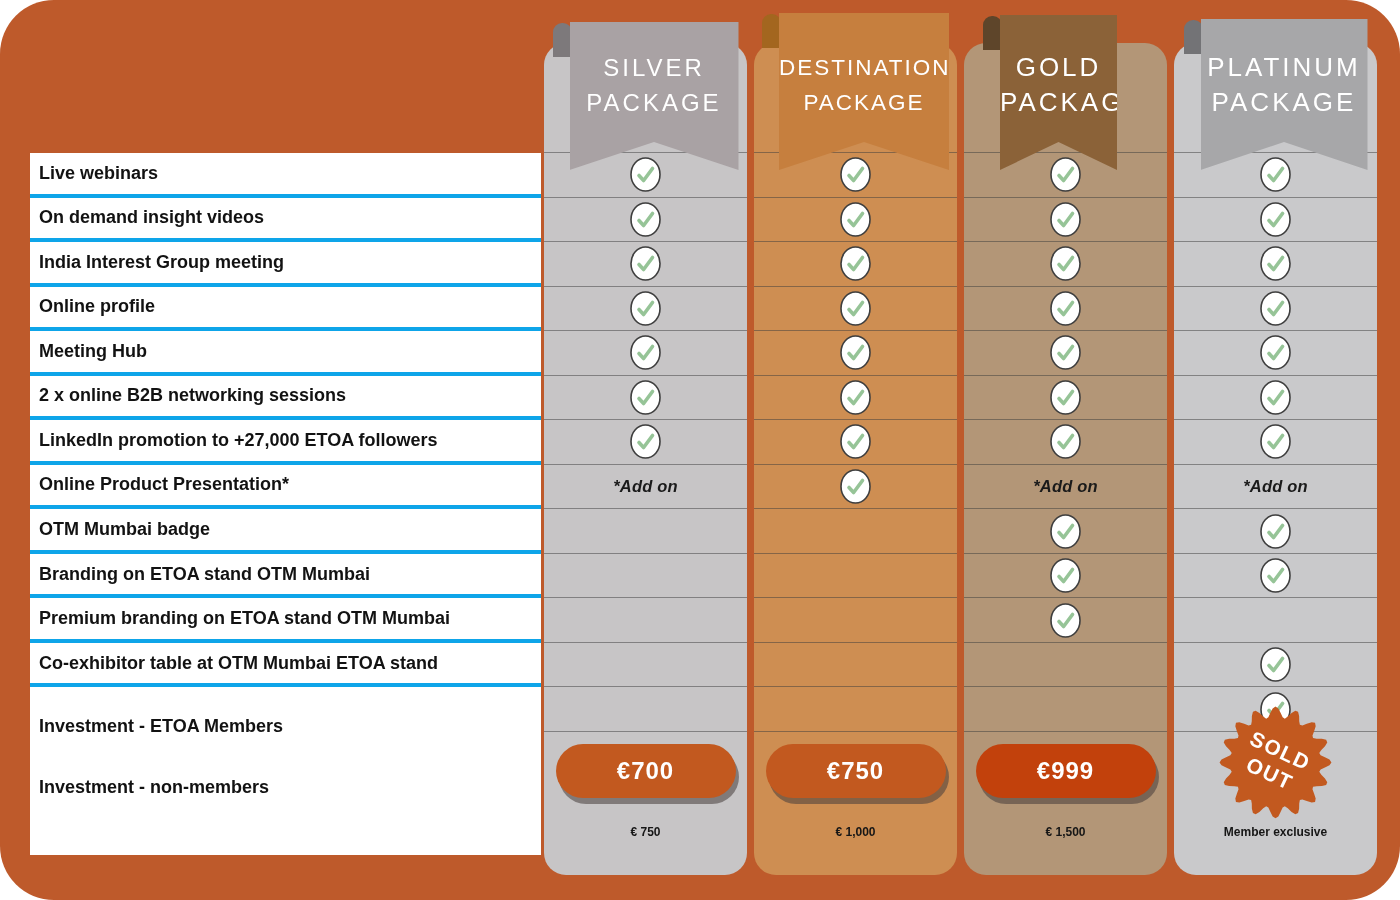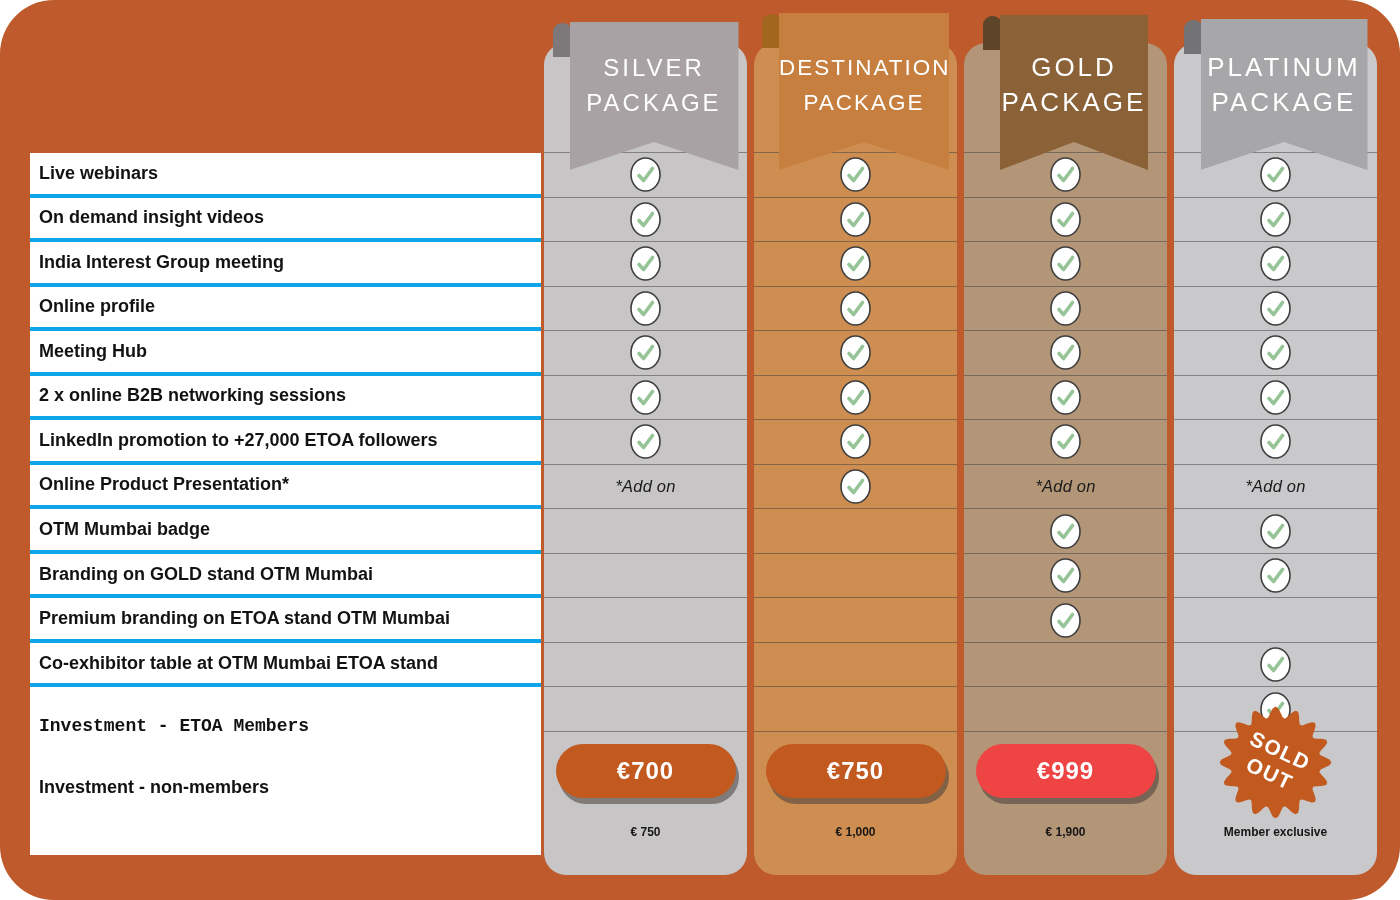--- a/index.html
+++ b/index.html
@@ -6,28 +6,28 @@
   .page{position:relative;width:1400px;height:900px;background:#ffffff;overflow:hidden;
         font-family:"Liberation Sans",sans-serif;}
   .card{position:absolute;inset:0;border-radius:54px;}
   
   .features-panel{position:absolute;left:30px;top:153px;width:511px;height:702px;background:#ffffff;}
   .feature-row{box-sizing:border-box;height:44.538px;display:flex;align-items:center;
                padding-left:9px;border-bottom:4px solid #0ea5e9;
                font-size:18px;font-weight:bold;color:#121212;white-space:nowrap;}
   .invest-label-row{box-sizing:border-box;display:flex;align-items:center;padding-left:9px;
                font-size:18px;font-weight:bold;color:#121212;}
-  .invest-label-row.members{height:78px;font-family:Liberation Mono, monospace;}
+  .invest-label-row.members{height:78px;}
   .invest-label-row.nonmembers{height:45px;}
   
   .col{position:absolute;top:43px;height:832px;border-radius:22px;}
   .col-head{box-sizing:border-box;height:110px;border-bottom:1px solid rgba(60,60,60,.5);}
   .cell{box-sizing:border-box;height:44.538px;display:flex;align-items:center;justify-content:center;
         border-bottom:1px solid rgba(60,60,60,.5);}
-  .addon{font-style:italic;font-size:16.5px;font-weight:400;color:#1a1a1a;letter-spacing:.2px;}
+  .addon{font-style:italic;font-size:16.5px;font-weight:700;color:#1a1a1a;letter-spacing:.2px;}
   .invest{position:relative;height:143px;}
   .pill-row{height:78px;display:flex;align-items:center;justify-content:center;}
   .pill{width:180px;height:54px;border-radius:27px;border:none;cursor:pointer;
         display:flex;align-items:center;justify-content:center;
         color:#fff;font-family:"Liberation Sans",sans-serif;
         font-size:24px;font-weight:bold;letter-spacing:1px;
         box-shadow:3px 6px 0 rgba(70,60,58,.55);}
   .price-row{height:45px;display:flex;align-items:center;justify-content:center;
         font-size:12px;font-weight:bold;color:#161616;}
   
@@ -51,21 +51,21 @@
       <div id="feature-rows">
           <div class="feature-row">Live webinars</div>
           <div class="feature-row">On demand insight videos</div>
           <div class="feature-row">India Interest Group meeting</div>
           <div class="feature-row">Online profile</div>
           <div class="feature-row">Meeting Hub</div>
           <div class="feature-row">2 x online B2B networking sessions</div>
           <div class="feature-row">LinkedIn promotion to +27,000 ETOA followers</div>
           <div class="feature-row">Online Product Presentation*</div>
           <div class="feature-row">OTM Mumbai badge</div>
-          <div class="feature-row">Branding on GOLD stand OTM Mumbai</div>
+          <div class="feature-row">Branding on ETOA stand OTM Mumbai</div>
           <div class="feature-row">Premium branding on ETOA stand OTM Mumbai</div>
           <div class="feature-row">Co-exhibitor table at OTM Mumbai ETOA stand</div>
         </div>
       <div class="invest-label-row members">
         <span>Investment - ETOA Members</span>
       </div>
       <div class="invest-label-row nonmembers">
         <span>Investment - non-members</span>
       </div>
     </div>
@@ -268,27 +268,27 @@
           <div class="cell">
             <svg width="31" height="35" viewBox="0 0 31 35">
               <ellipse cx="15.5" cy="17.5" rx="14.5" ry="16.5" fill="#ffffff" stroke="#3E3E3E" stroke-width="1.6"></ellipse>
               <path d="M9 18.5 L13.6 23.5 L22.5 11.5" fill="none" stroke="#96C497" stroke-width="3.6" stroke-linecap="round" stroke-linejoin="round"></path>
             </svg>
           </div>
           <div class="cell"></div>
           <div class="cell"></div>
           <div class="invest">
             <div class="pill-row">
-              <button class="pill" type="button" style="background: #ef4444; color: rgb(255, 255, 255);">€999</button>
-            </div>
-            <div class="price-row">€ 1,900</div>
+              <button class="pill" type="button" style="background: #c2410c; color: rgb(255, 255, 255);">€999</button>
+            </div>
+            <div class="price-row">€ 1,500</div>
           </div>
           <div class="ribbon-wrap" style="left: 19px; top: -28px; width: 165px; height: 155px;">
             <div class="curl" style="background: rgb(94, 69, 42);"></div>
-            <div class="rbody" style="width: 148px; height: 155px; background: rgb(139, 98, 56); clip-path: polygon(0px 0px, 100% 0px, 100% 155px, 50% 127px, 0px 155px); font-size: 26px; letter-spacing: 3px; padding-top: 35px; box-sizing: border-box;">
+            <div class="rbody" style="width: 117px; height: 155px; background: rgb(139, 98, 56); clip-path: polygon(0px 0px, 100% 0px, 100% 155px, 50% 127px, 0px 155px); font-size: 26px; letter-spacing: 3px; padding-top: 35px; box-sizing: border-box;">
               <div class="rline">GOLD</div>
               <div class="rline">PACKAGE</div>
             </div>
           </div>
         </div>
         <div class="col" style="left: 1174px; width: 203px; background: rgb(201, 201, 203);">
           <div class="col-head"></div>
           <div class="cell">
             <svg width="31" height="35" viewBox="0 0 31 35">
               <ellipse cx="15.5" cy="17.5" rx="14.5" ry="16.5" fill="#ffffff" stroke="#3E3E3E" stroke-width="1.6"></ellipse>

